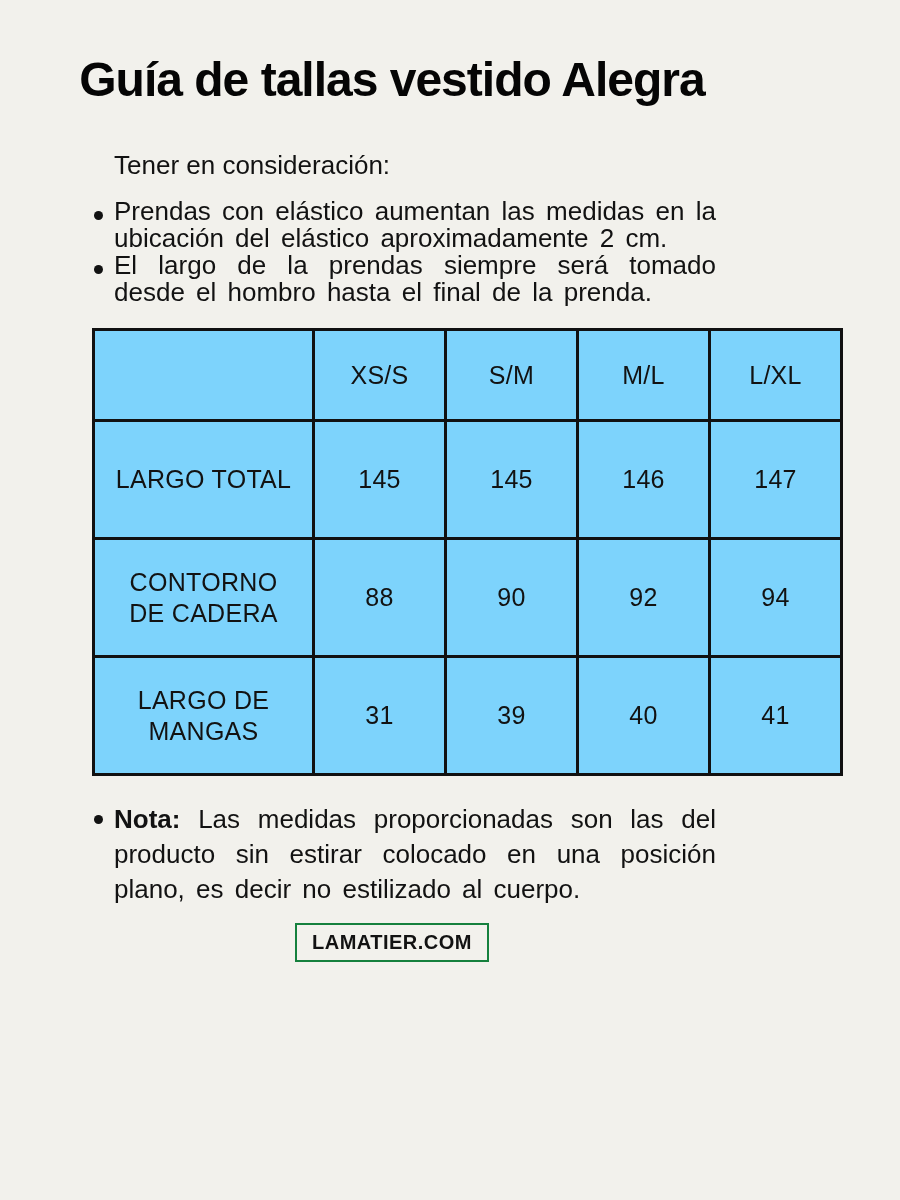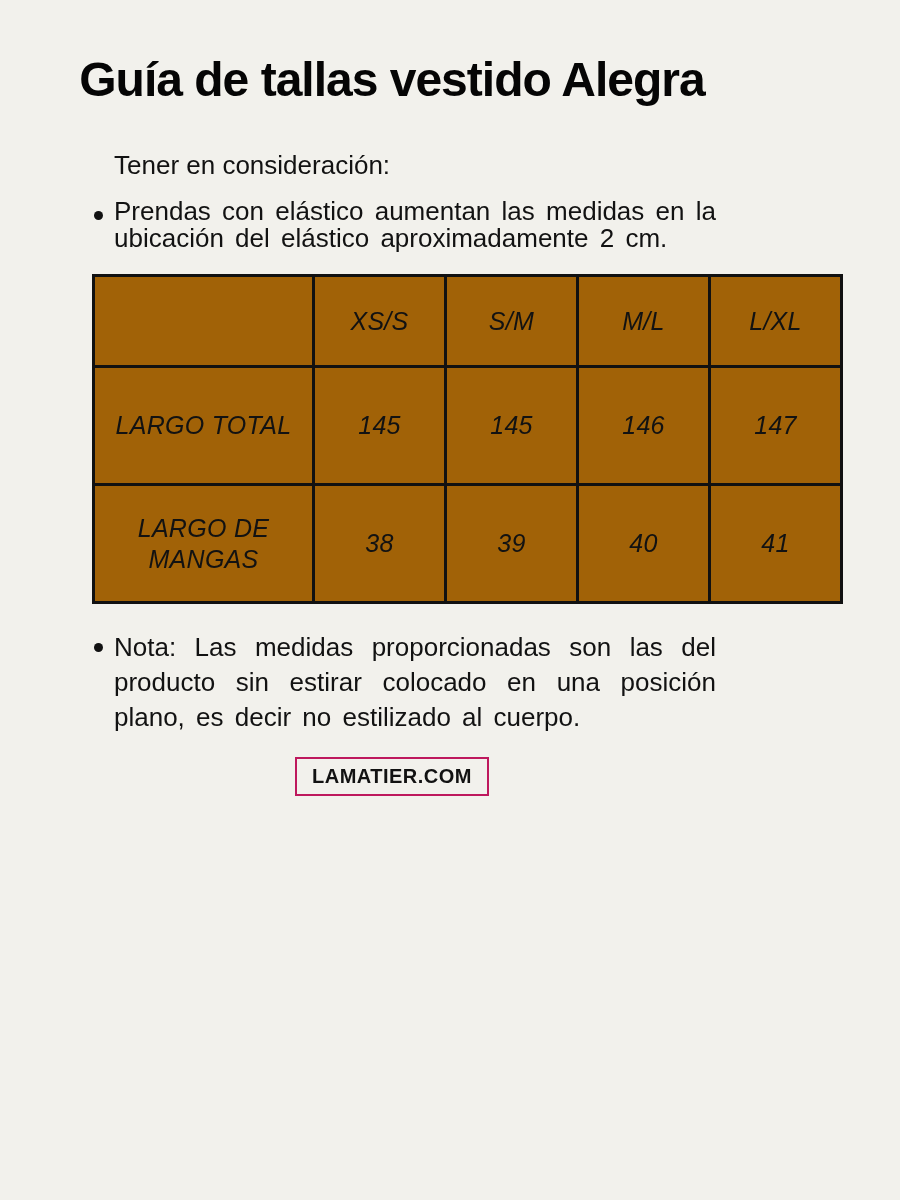--- a/index.html
+++ b/index.html
@@ -73,22 +73,21 @@
   table.size-table col.col-label { width: 220px; }
   table.size-table col.col-size  { width: 132px; }
   table.size-table th,
   table.size-table td {
     border: 3px solid #111111;
     text-align: center;
     vertical-align: middle;
     font-size: 25px;
     font-weight: normal;
     letter-spacing: 0.3px;
-    background: #a16207;
-    font-style: italic;
+    background: #7dd3fc;
   }
   table.size-table thead th { height: 86px; }
   table.size-table tbody td { height: 89px; }
   td.row-label {
     padding: 13px 14px;
     line-height: 31px;
   }
 
   
   .note {
@@ -96,43 +95,44 @@
   }
   .note p {
     position: relative;
     margin: 0;
     padding-left: 22px;
     font-size: 26px;
     line-height: 35px;
     text-align: justify;
     word-spacing: 4px;
   }
-  .note-label { font-weight: normal; }
+  .note-label { font-weight: bold; }
 
   
   .footer-badge {
-    margin: 22px auto 0;
+    margin: 16px auto 0;
     width: max-content;
-    border: 2px solid #be185d;
+    border: 2px solid #15803d;
     padding: 6px 15px;
     font-size: 20px;
     font-weight: bold;
     letter-spacing: 0.5px;
   }
 </style>
 </head>
 <body>
 
 <div class="page">
 
   <h1 class="title">Guía de tallas vestido Alegra</h1>
 
   <section class="considerations">
     <p class="considerations-heading">Tener en consideración:</p>
     <p class="bullet-item"><span class="bullet-dot"></span><span>Prendas con elástico aumentan las medidas en la ubicación del elástico aproximadamente 2 cm.</span></p>
+    <p class="bullet-item"><span class="bullet-dot"></span><span>El largo de la prendas siempre será tomado desde el hombro hasta el final de la prenda.</span></p>
   </section>
 
   <table class="size-table">
     <colgroup>
       <col class="col-label">
       <col class="col-size">
         <col class="col-size">
         <col class="col-size">
         <col class="col-size">
     </colgroup>
@@ -147,22 +147,29 @@
     </thead>
     <tbody>
       <tr>
         <td class="row-label">LARGO TOTAL</td>
         <td>145</td>
         <td>145</td>
         <td>146</td>
         <td>147</td>
       </tr>
       <tr>
+        <td class="row-label">CONTORNO DE CADERA</td>
+        <td>88</td>
+        <td>90</td>
+        <td>92</td>
+        <td>94</td>
+      </tr>
+      <tr>
         <td class="row-label">LARGO DE MANGAS</td>
-        <td>38</td>
+        <td>31</td>
         <td>39</td>
         <td>40</td>
         <td>41</td>
       </tr>
     </tbody>
   </table>
 
   <section class="note">
     <p><span class="bullet-dot"></span><span class="note-label">Nota:</span> <span>Las medidas proporcionadas son las del producto sin estirar colocado en una posición plano, es decir no estilizado al cuerpo.</span></p>
   </section>

